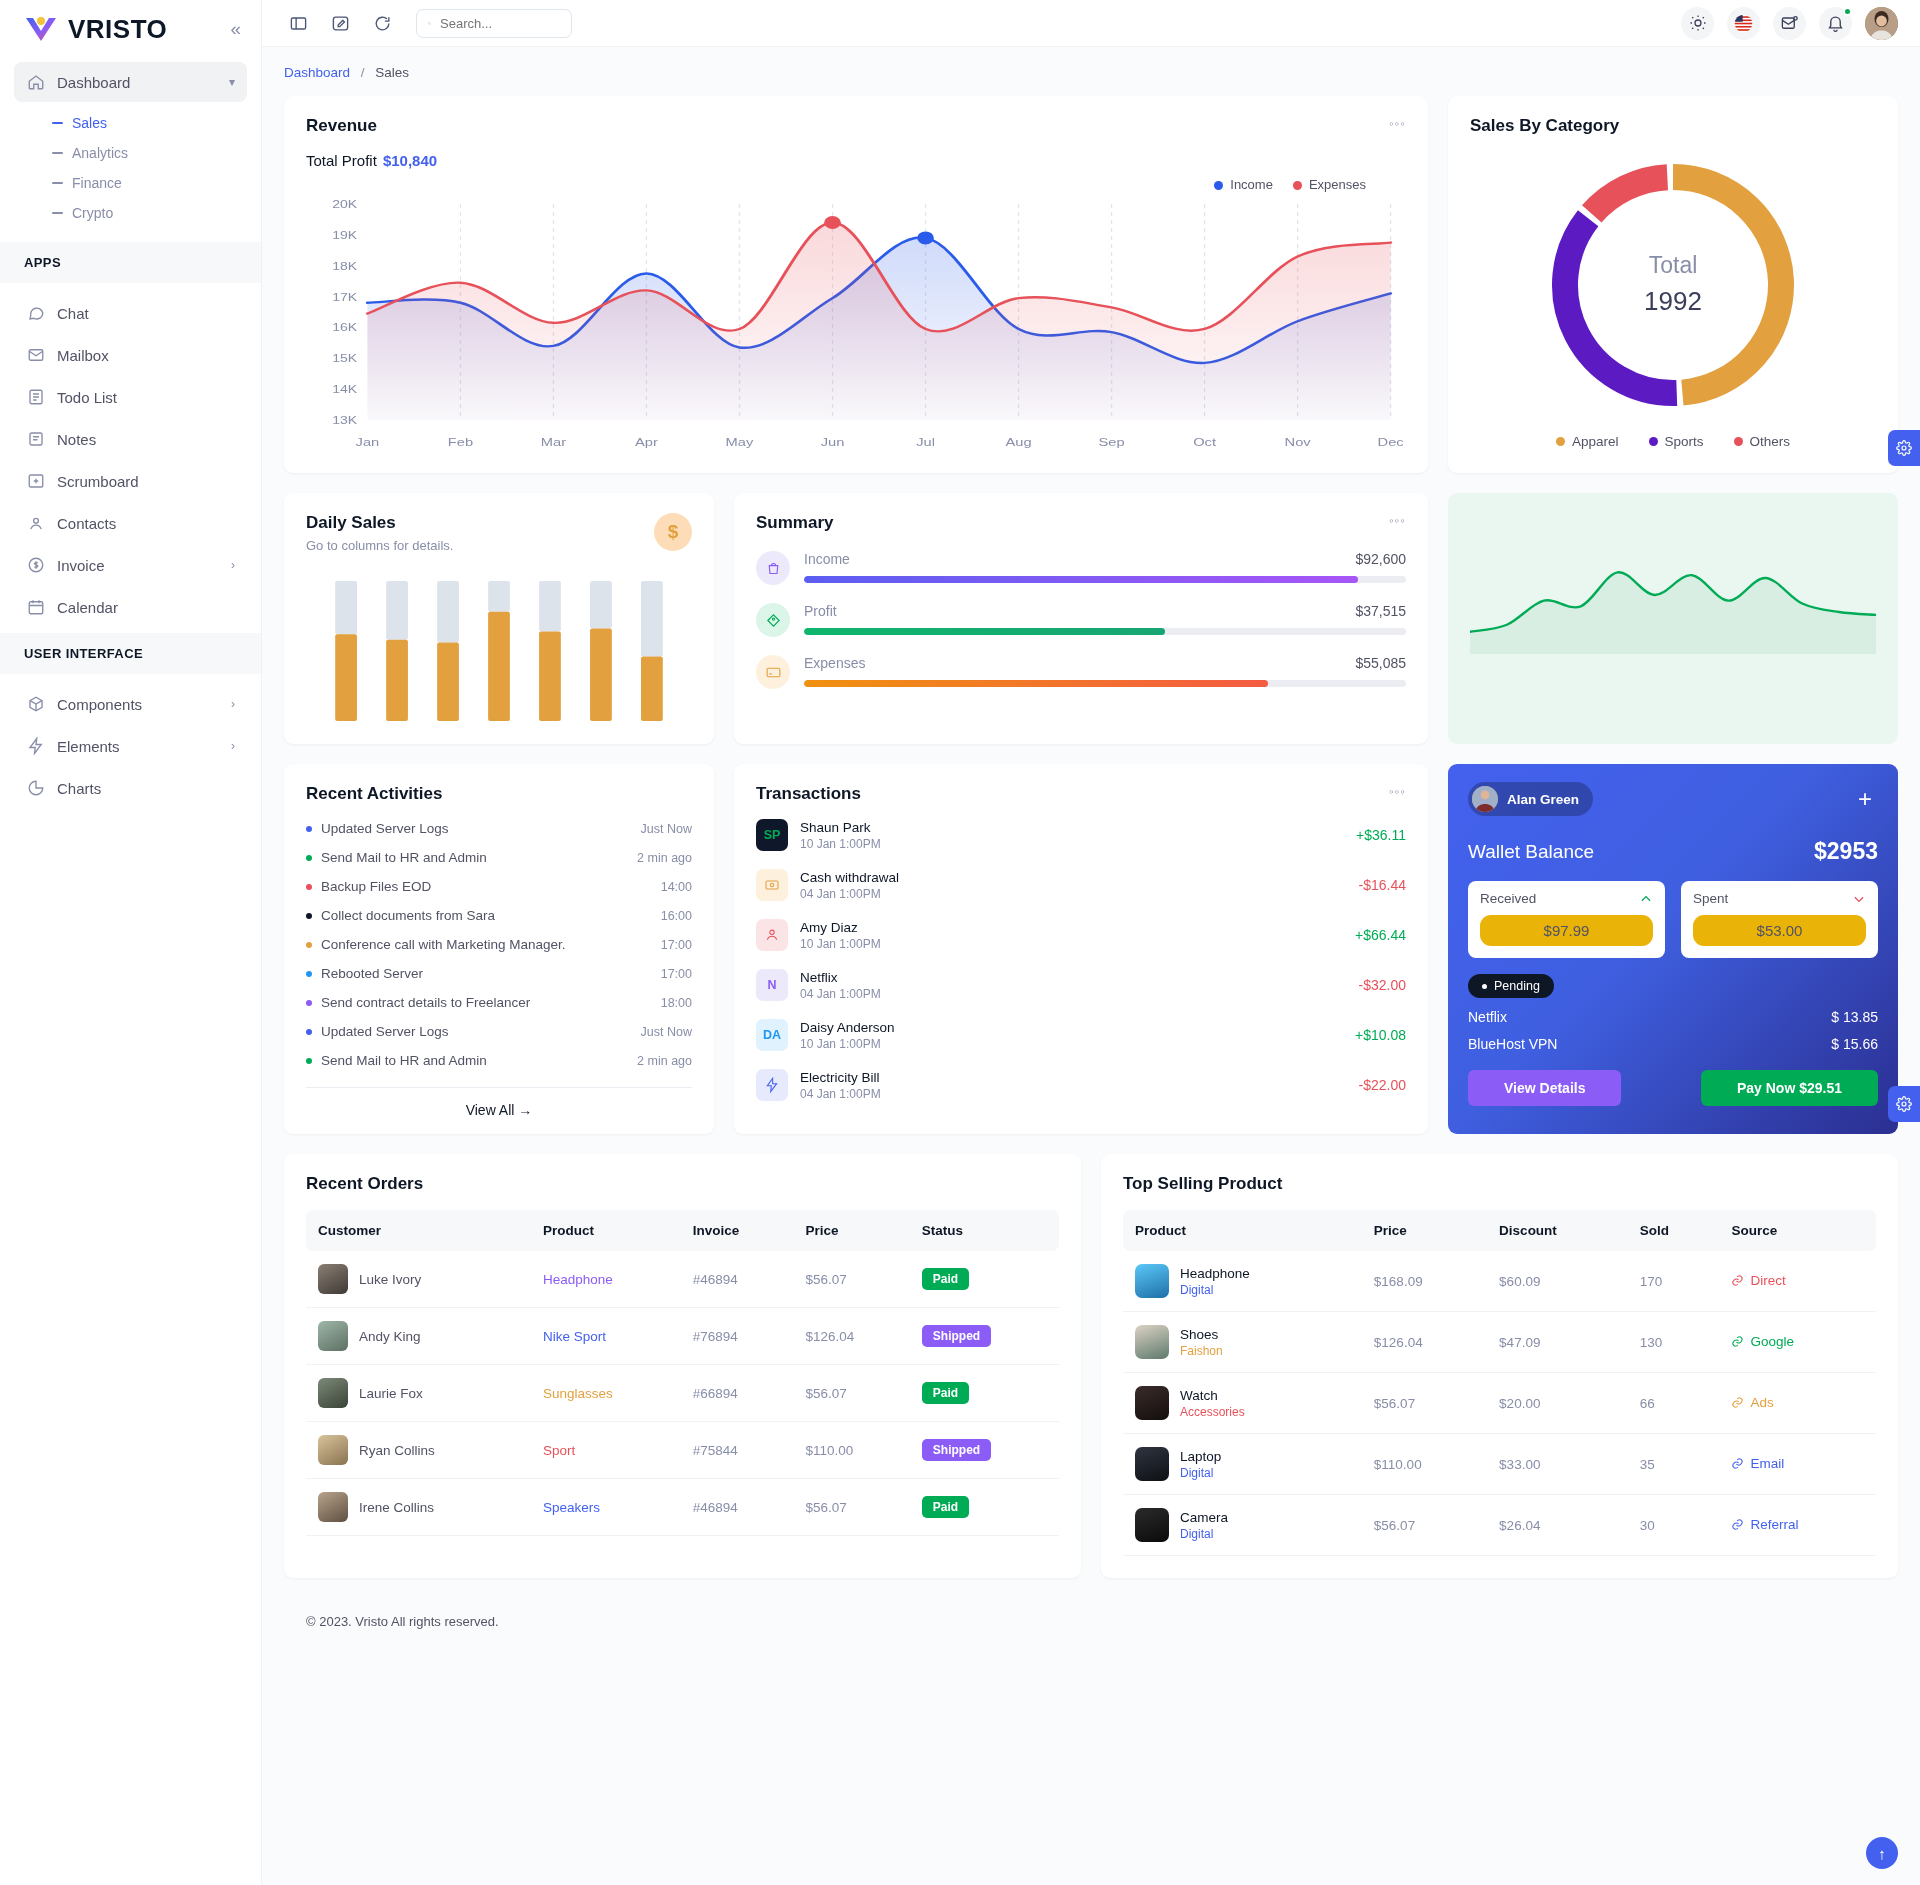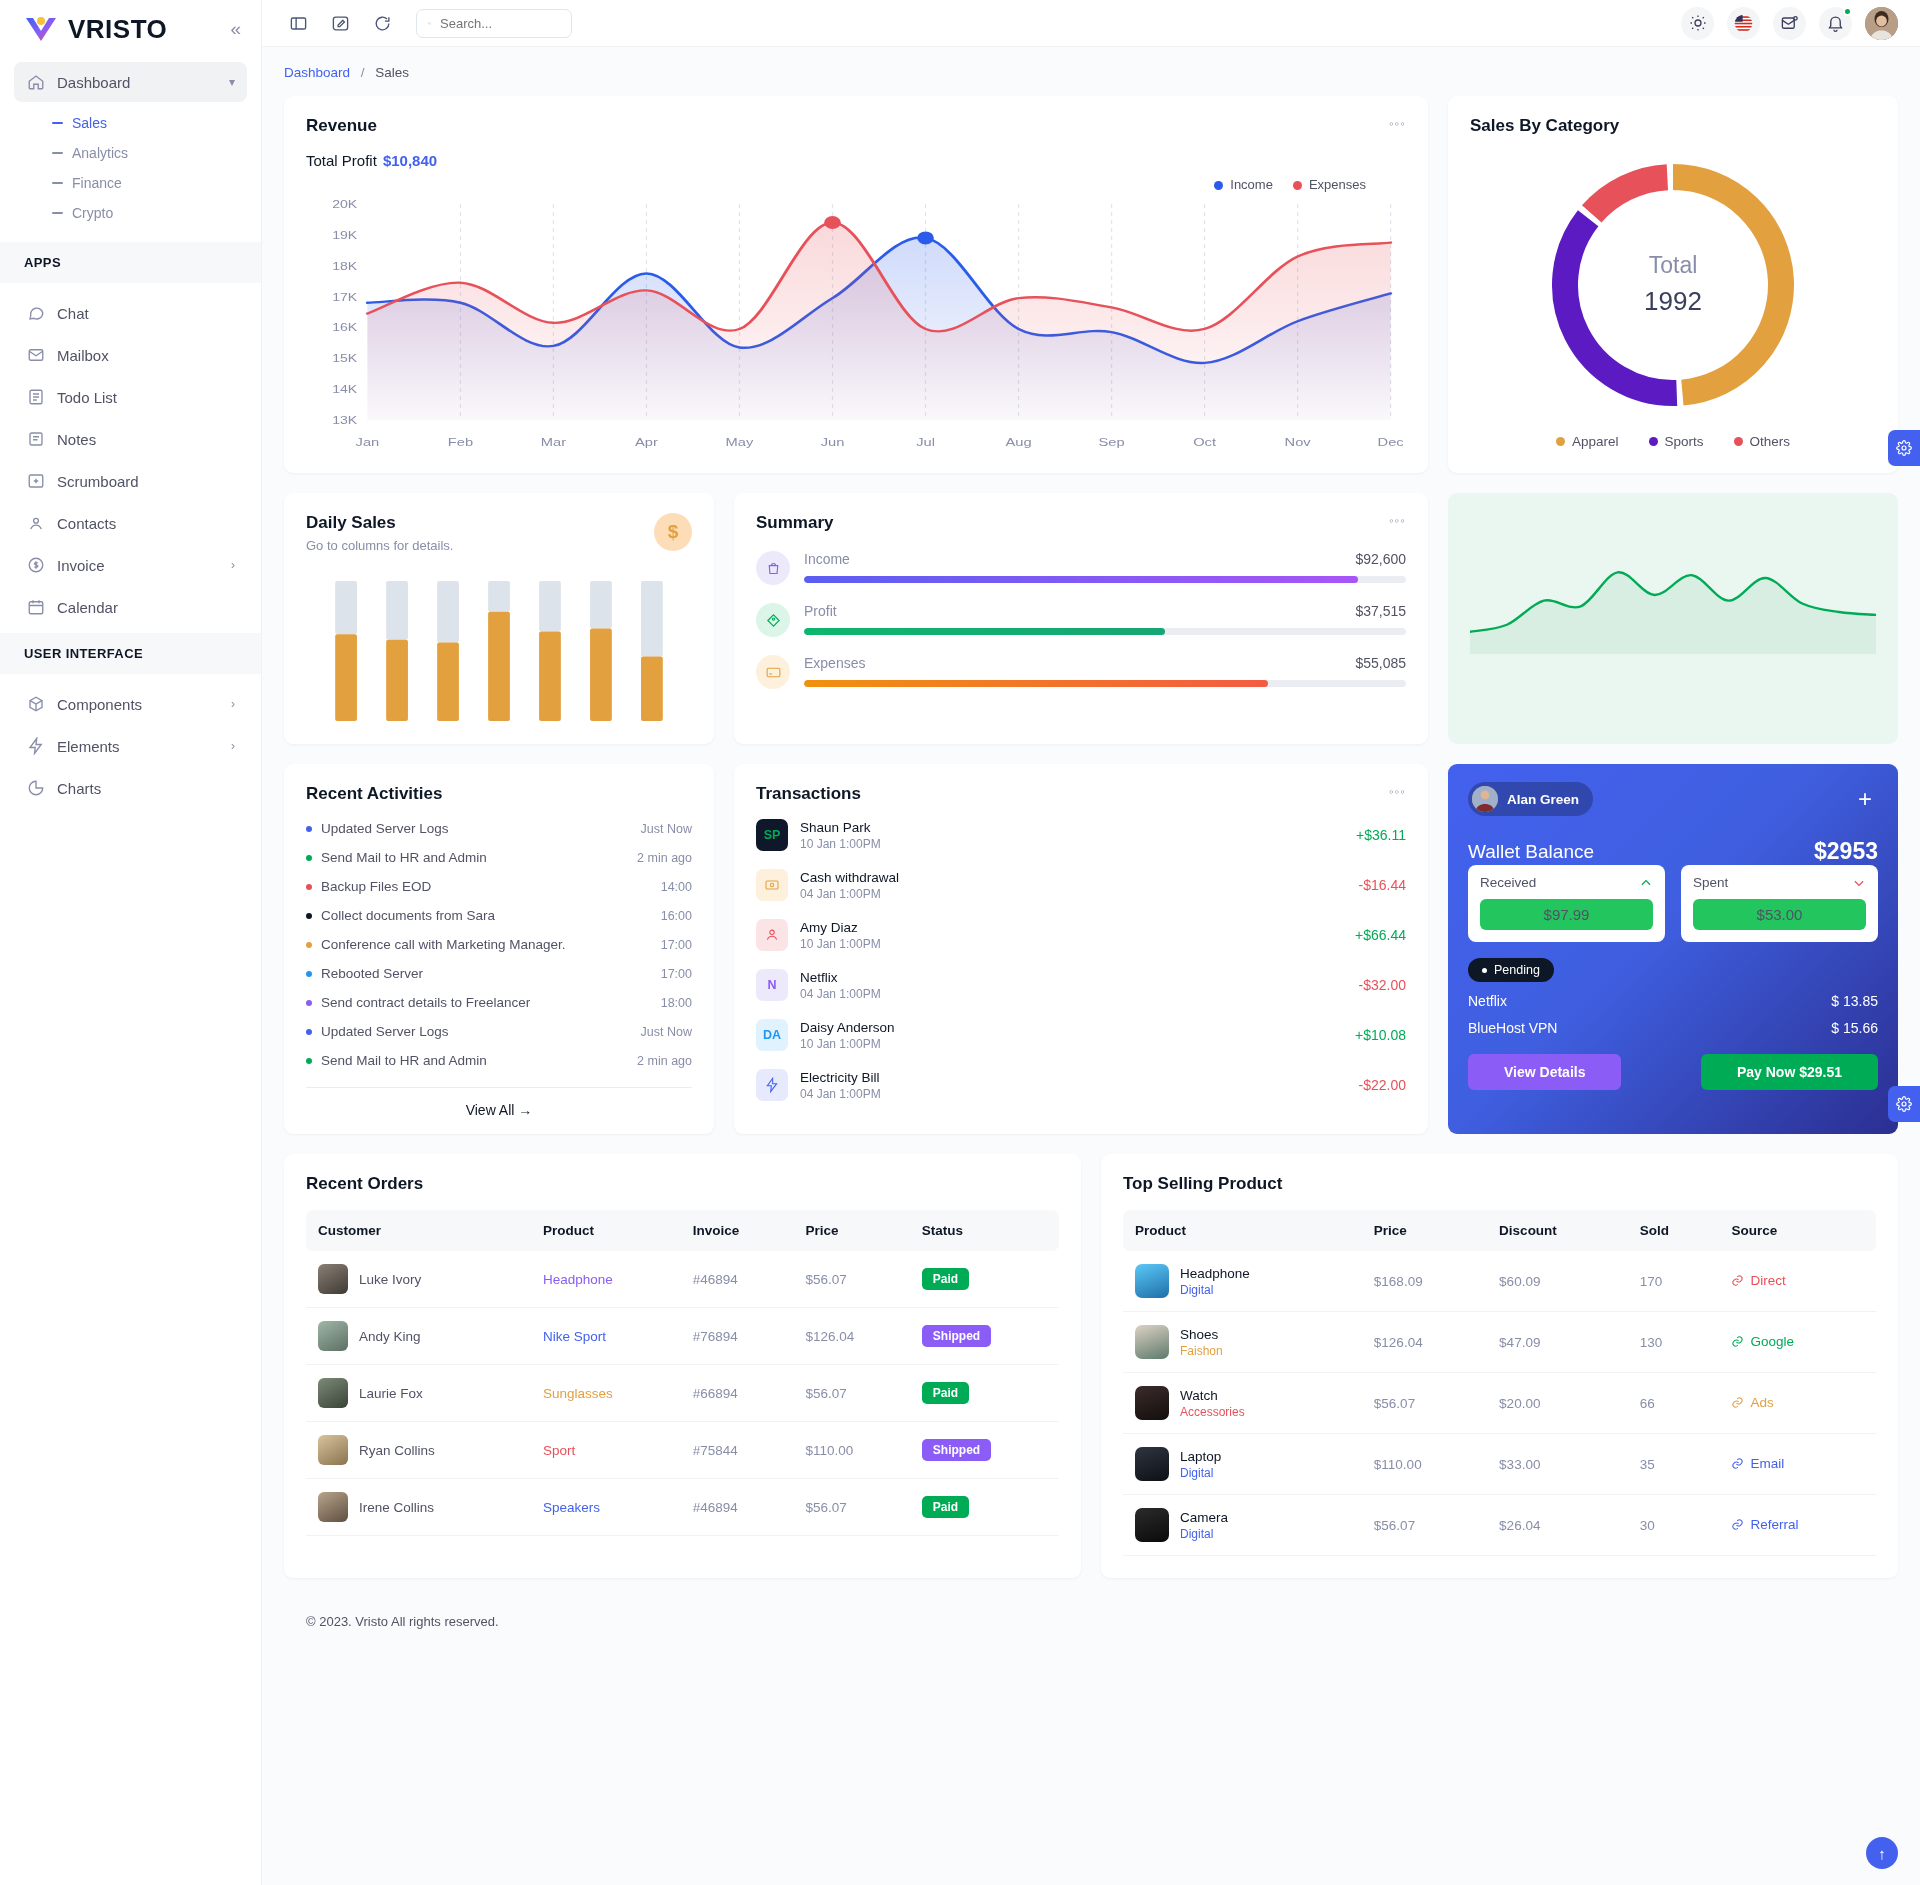--- a/index.html
+++ b/index.html
@@ -150,24 +150,24 @@
     color: #fff; position: relative;
   }
   .w-top { display: flex; align-items: center; justify-content: space-between; }
   .w-user { display: flex; align-items: center; gap: 9px; background: rgba(0,0,0,.25); border-radius: 20px; padding: 4px 14px 4px 4px; }
   .w-ava { width: 26px; height: 26px; border-radius: 50%; background: linear-gradient(160deg,#d6a98c,#7a4a36); overflow: hidden; }
   .w-name { font-size: 13.5px; font-weight: 600; }
   .plus { width: 26px; height: 26px; display: flex; align-items: center; justify-content: center; font-size: 24px; font-weight: 300; cursor: pointer; }
   .w-bal { display: flex; justify-content: space-between; align-items: center; margin-top: 22px; }
   .w-bal .lbl { font-size: 19px; }
   .w-bal .amt { font-size: 23px; font-weight: 700; }
-  .w-boxes { display: flex; gap: 16px; }
+  .w-boxes { display: flex; gap: 16px; margin-top: 16px; }
   .w-box { flex: 1; background: #fff; border-radius: 8px; padding: 10px 12px 12px; }
   .w-box .hd { display: flex; justify-content: space-between; align-items: center; font-size: 13.5px; color: #515365; }
-  .w-box .val { margin-top: 9px; background: #22c55e; border-radius: 6px; padding: 7px; text-align: center; font-size: 15px; color: #515365; }
+  .w-box .val { margin-top: 9px; background: #eab308; border-radius: 11px; padding: 7px; text-align: center; font-size: 15px; color: #515365; }
   .pending { display: inline-flex; align-items: center; gap: 7px; background: #0e1726; border-radius: 14px; padding: 5px 14px; font-size: 12.5px; margin-top: 16px; }
   .pending i { width: 5px; height: 5px; border-radius: 50%; background: #fff; }
   .w-line { display: flex; justify-content: space-between; font-size: 14px; margin-top: 11px; }
   .w-btns { display: flex; justify-content: space-between; margin-top: 18px; }
   .btn { border: none; border-radius: 6px; padding: 10px 36px; font-size: 14px; font-weight: 600; color: #fff; cursor: pointer; font-family: inherit; }
   .btn-v { background: #8b5cf6; }
   .btn-p { background: #00ab55; }
 
   
   .tbl-card { padding: 20px 22px 22px; }

